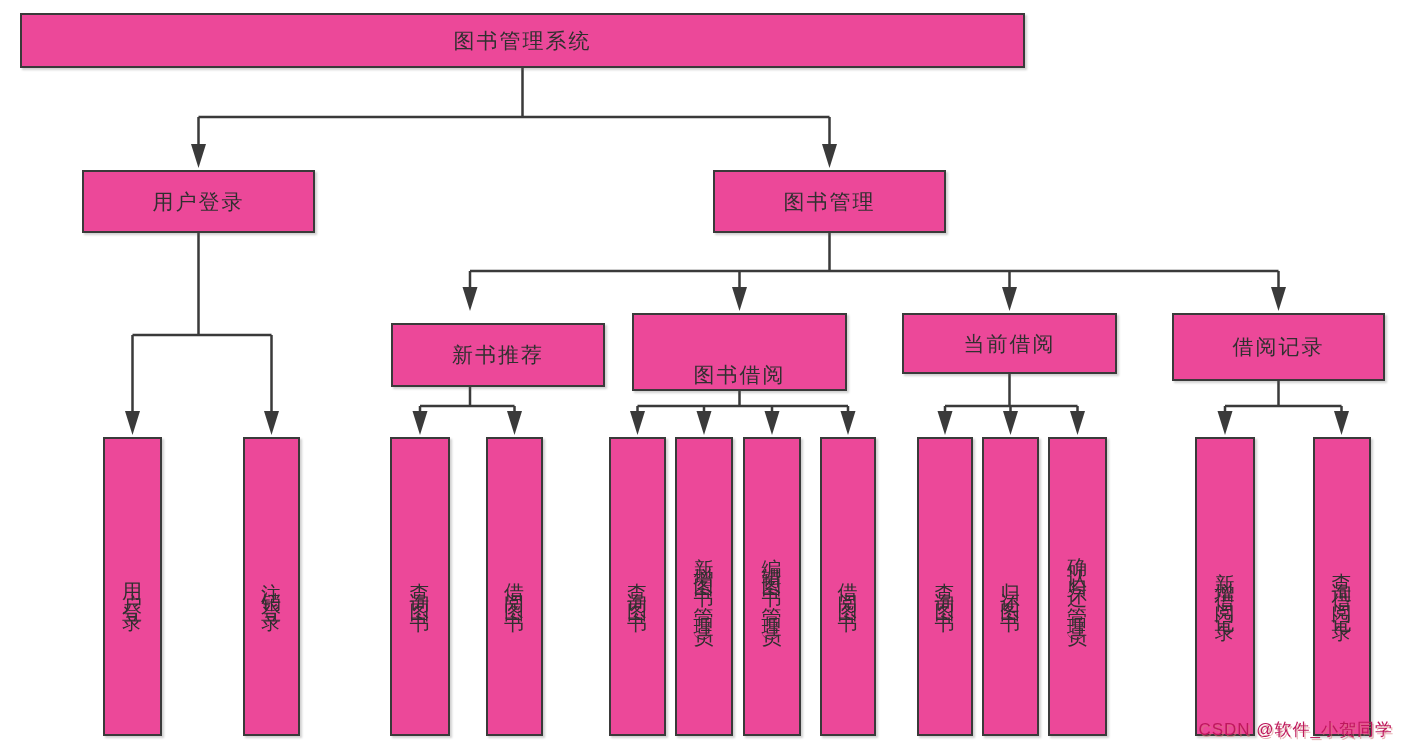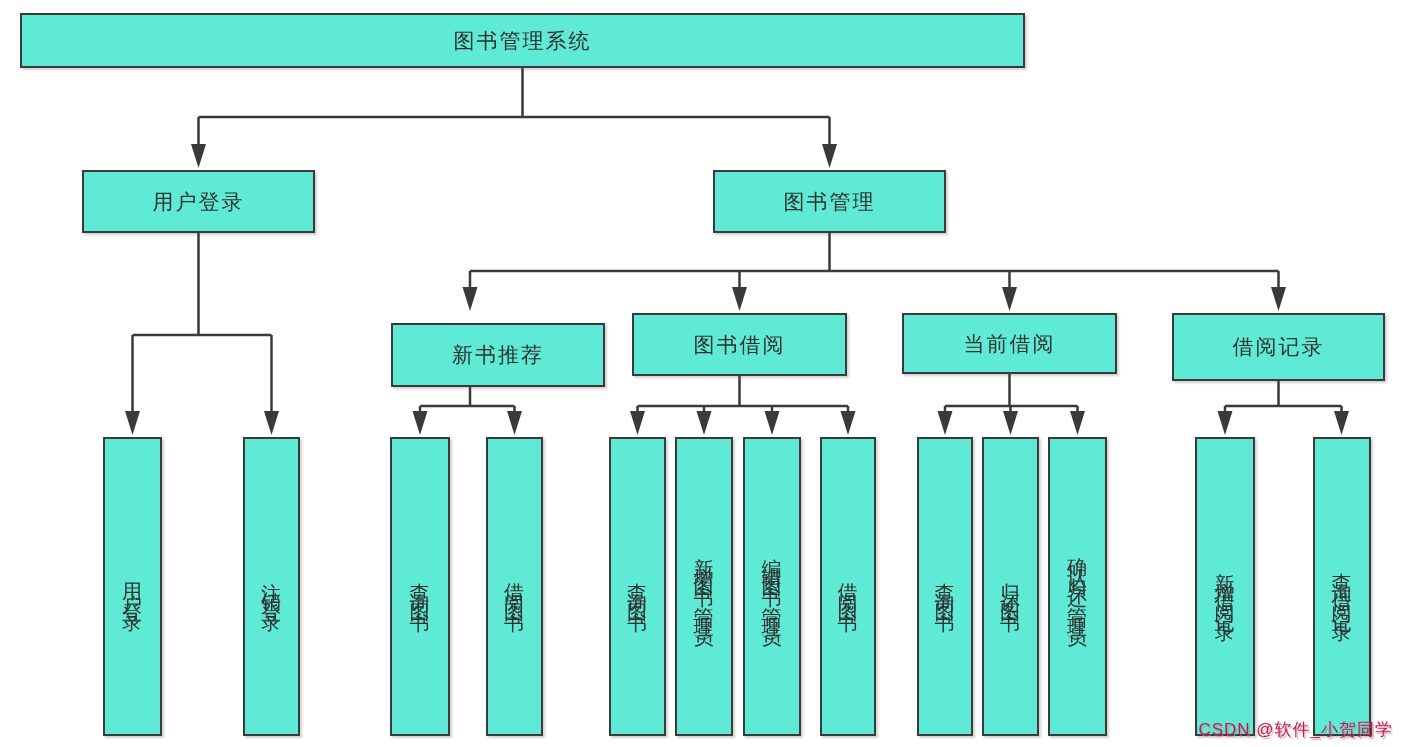--- a/index.html
+++ b/index.html
@@ -7,21 +7,21 @@
     position:relative;
     width:1405px;height:747px;
     background:#ffffff;
     font-family:"Liberation Sans", sans-serif;
     overflow:hidden;
   }
   .connectors{position:absolute;left:0;top:0;width:1405px;height:747px;}
   .node{
     position:absolute;
     box-sizing:border-box;
-    background:#5eead4;
+    background:#ec4899;
     border:2.5px solid #3a3a3a;
     box-shadow:2px 2px 2px rgba(90,90,90,0.28);
     display:flex;
     align-items:center;
     justify-content:center;
     color:#303030;
   }
   .hlabel{
     font-size:21px;
     letter-spacing:2px;
@@ -103,21 +103,21 @@
   <div class="node" style="left:82px;top:170px;width:233px;height:63px;">
     <span class="hlabel">用户登录</span>
   </div>
   <div class="node" style="left:713px;top:170px;width:233px;height:63px;">
     <span class="hlabel">图书管理</span>
   </div>
 
   <div class="node" style="left:363px;top:323px;width:214px;height:64px;margin-left:28px;">
     <span class="hlabel">新书推荐</span>
   </div>
-  <div class="node" style="left:632px;top:313px;width:215px;height:63px;">
+  <div class="node" style="left:632px;top:313px;width:215px;height:78px;align-items:flex-end;">
     <span class="hlabel">图书借阅</span>
   </div>
   <div class="node" style="left:902px;top:313px;width:215px;height:61px;">
     <span class="hlabel">当前借阅</span>
   </div>
   <div class="node" style="left:1172px;top:313px;width:213px;height:68px;">
     <span class="hlabel">借阅记录</span>
   </div>
 
   <div class="node" style="left:103px;top:437px;width:59px;height:299px;">

